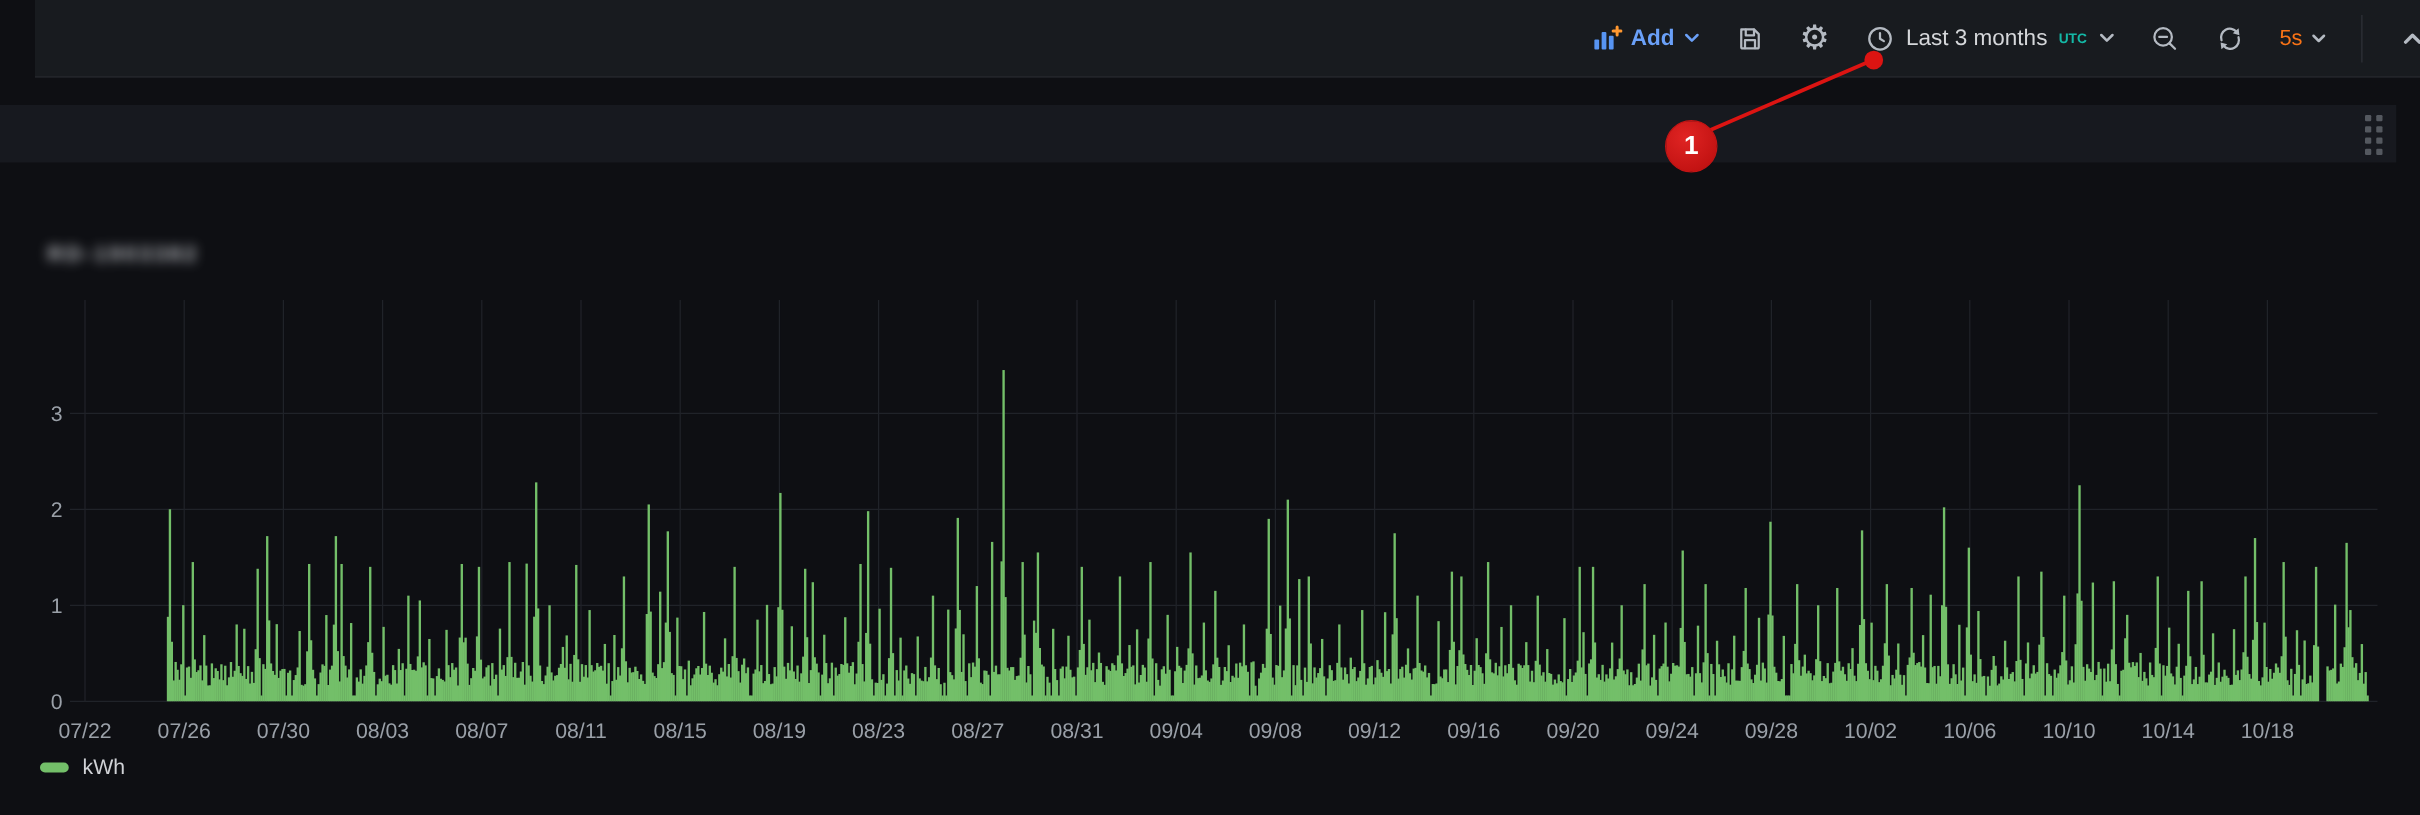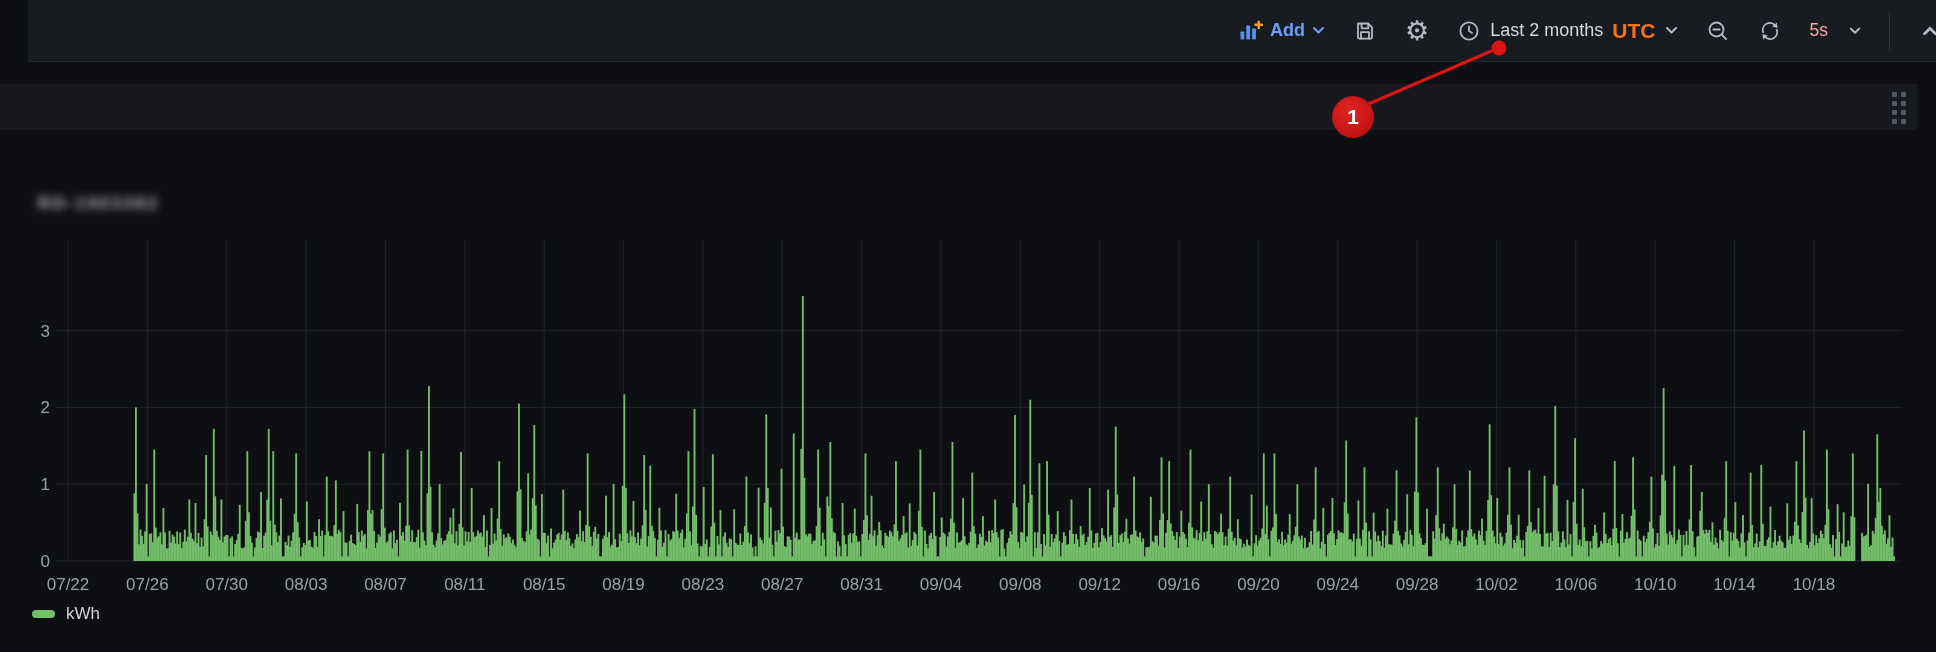--- a/index.html
+++ b/index.html
@@ -10,22 +10,22 @@
   
   .toolbar { position:absolute; left:0; top:0; width:1936px; height:62px;
              background:#181b1f; border-bottom:1px solid #26292e;
              display:flex; align-items:center; justify-content:flex-end;
              gap:28px; padding-right:22px; z-index:5;margin-left:28px; }
   .tb-btn { display:flex; align-items:center; gap:8px; color:#b4bac2;
             cursor:pointer; background:none; border:none; }
   .tb-btn svg { display:block; }
   .add-btn { color:#6aa0f8; font-size:18px; font-weight:600; gap:7px; }
   .time-btn { color:#d5d7da; font-size:18px; gap:9px; }
-  .utc { color:#f97316; font-size:21px; font-weight:600; }
-  .interval { color:#fca5a5; font-size:17.5px; display:flex; align-items:center; gap:21px; }
+  .utc { color:#14b8a6; font-size:11px; font-weight:600; }
+  .interval { color:#f97316; font-size:17.5px; display:flex; align-items:center; gap:7px; }
   .gear-glyph { font-family:"DejaVu Sans", sans-serif; font-size:27px; color:#b4bac2;
                 line-height:1; }
   .tb-divider { width:1px; height:38px; background:#2e3238; }
   .icon-stroke { stroke:#b4bac2; fill:none; stroke-width:1.8; stroke-linecap:round; stroke-linejoin:round; }
 
   
   .row-band { position:absolute; left:0; top:84px; width:1917px; height:46px;
               background:#17191f; }
   .drag-handle { position:absolute; left:1892px; top:92px; width:18px; height:31px;
                  display:grid; grid-template-columns:repeat(2,4.5px); grid-auto-rows:4.5px;
@@ -90,21 +90,21 @@
       <span class="gear-glyph">⚙</span>
     </button>
 
     <button class="tb-btn time-btn">
       <span>
         <svg width="24" height="24" viewBox="0 0 24 24" class="icon-stroke">
           <circle cx="12" cy="12" r="8.6"></circle>
           <path d="M12 7.4 V12 L15.1 13.9"></path>
         </svg>
       </span>
-      <span>Last 2 months</span>
+      <span>Last 3 months</span>
       <span class="utc">UTC</span>
       <span>
         <svg width="13" height="9" viewBox="0 0 13 9">
             <path d="M2 2 L6.5 6.5 L11 2" stroke="#b4bac2" stroke-width="2" fill="none" stroke-linecap="round" stroke-linejoin="round"></path>
           </svg>
       </span>
     </button>
 
     <button class="tb-btn">
       <span>

